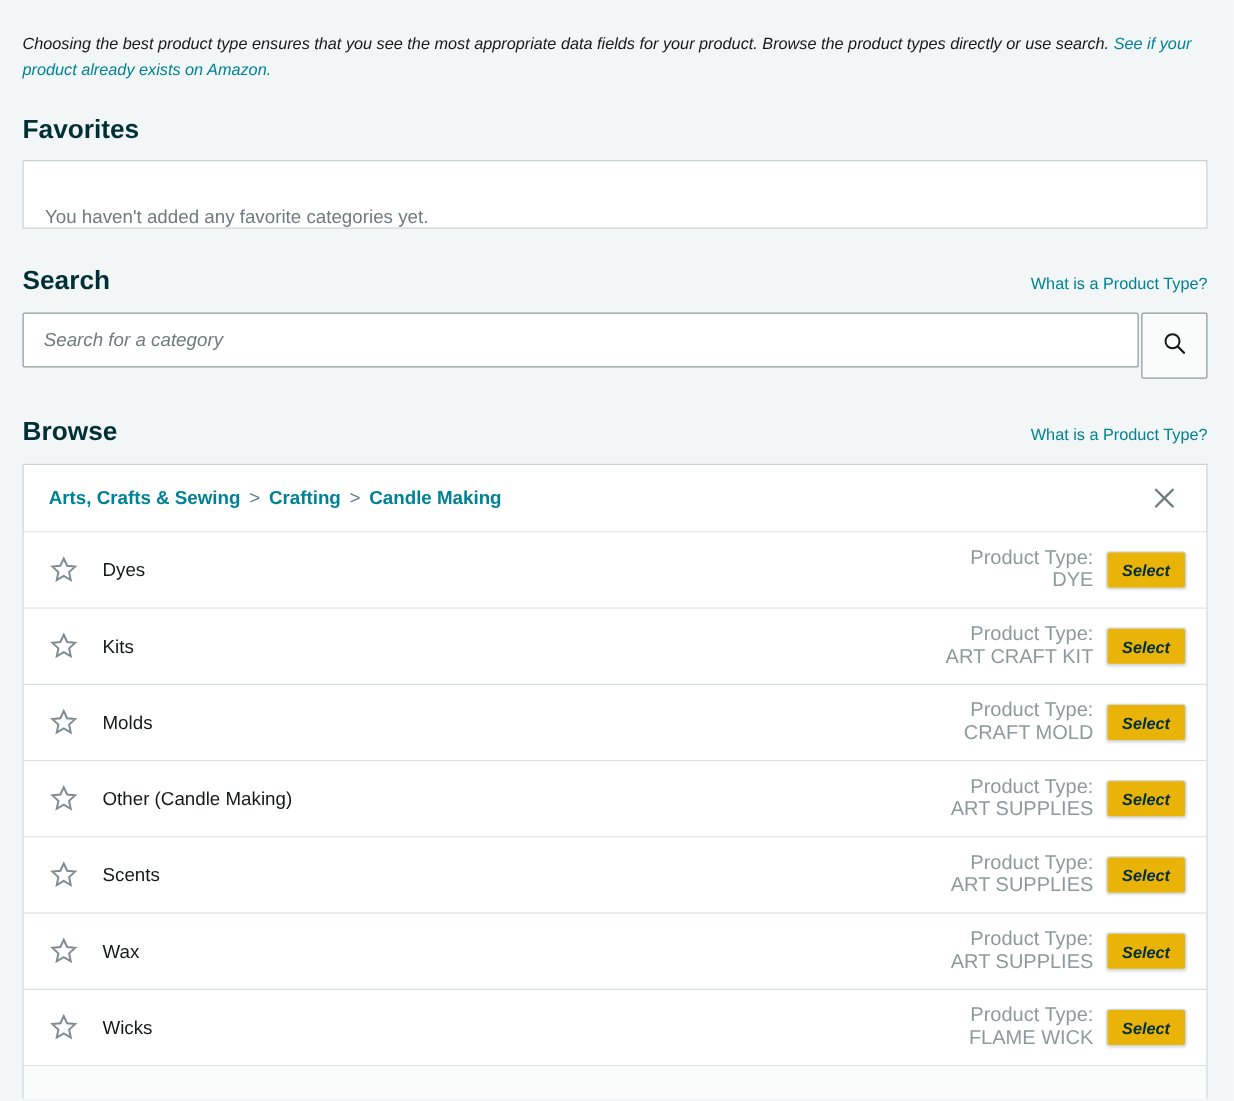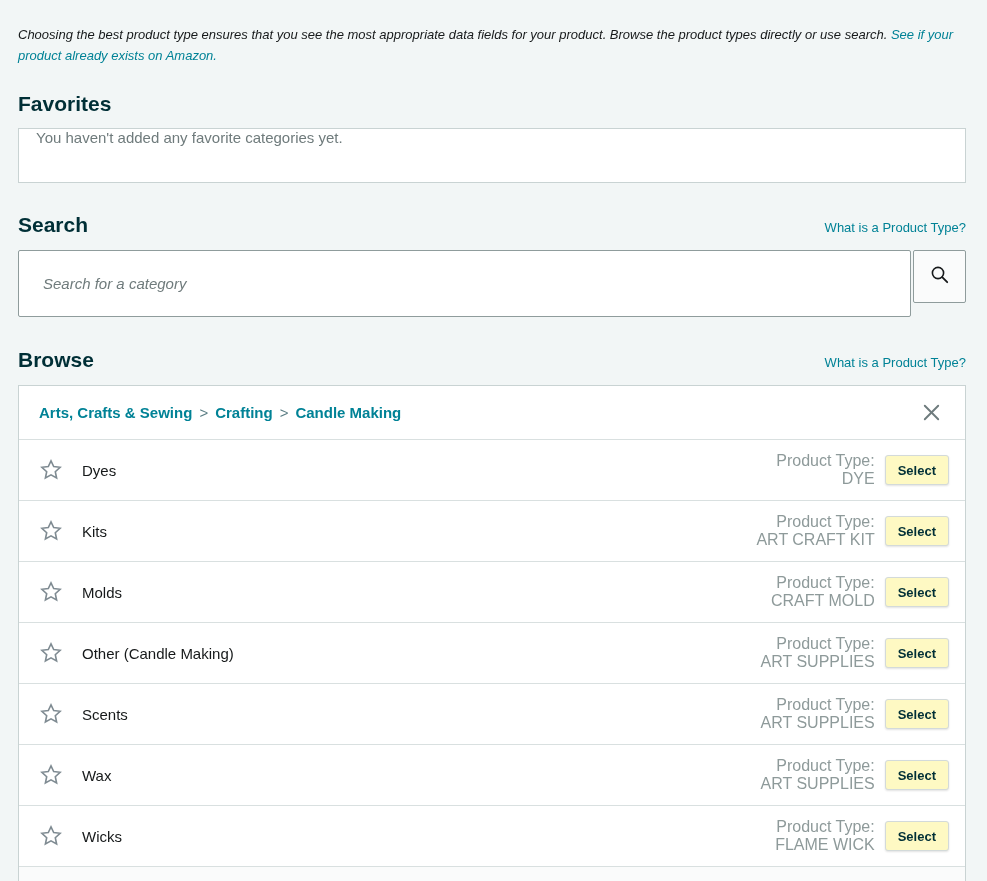--- a/index.html
+++ b/index.html
@@ -27,33 +27,33 @@
   }
   .section-header-row {
     display: flex; justify-content: space-between; align-items: baseline;
   }
   .help-link { font-size: 13px; }
 
   
   .favorites-heading { margin-top: 26px; }
   .favorites-box {
     margin-top: 12px; height: 55px; background: #ffffff;
-    border: 1px solid #c9d3d3; display: flex; align-items: flex-start;
+    border: 1px solid #c9d3d3; display: flex; align-items: flex-end;
     padding-left: 17px;
   }
   .favorites-empty { color: #6f7b7c; font-size: 15px; }
 
   
   .search-header { margin-top: 30px; }
   .search-row { margin-top: 13px; display: flex; }
   .search-input {
-    flex: 1 1 auto; height: 67px; background: #ffffff;
+    flex: 1 1 auto; height: 44px; background: #ffffff;
     border: 1px solid #8f9c9c; border-radius: 2px;
     font-family: "Liberation Sans", sans-serif;
-    font-size: 15px; color: #16191a; padding: 0 24px; outline: none;
+    font-size: 15px; color: #16191a; padding: 0 16px; outline: none;
   }
   .search-input::placeholder { color: #6f7b7c; font-style: italic; opacity: 1; }
   .search-button {
     width: 53px; height: 53px; margin-left: 2px;
     background: #fafbfb; border: 1px solid #8f9c9c; border-radius: 2px;
     display: flex; align-items: center; justify-content: center; cursor: pointer;
   }
 
   
   .browse-header { margin-top: 31px; text-align: right; }
@@ -81,24 +81,24 @@
   }
   .star-btn { background: none; border: none; cursor: pointer; line-height: 0; padding: 0; }
   .category-name { margin-left: 19px; font-size: 15px; color: #16191a; }
   .row-spacer { flex: 1 1 auto; }
   .product-type {
     text-align: right; font-size: 16px; line-height: 18px; color: #8e9a9a;
     margin-right: 10px; white-space: nowrap;
   }
   .select-btn {
     min-width: 50px; height: 30px; padding: 0 12px;
-    background: #fef9c3; border: 1px solid #d3dada; border-radius: 3px;
+    background: #eab308; border: 1px solid #d3dada; border-radius: 3px;
     box-shadow: 0 1px 2px rgba(15, 17, 17, 0.12);
     font-family: "Liberation Sans", sans-serif;
-    font-size: 13px; font-weight: 700; color: #002f36; cursor: pointer;
+    font-size: 13px; font-weight: 700; color: #002f36; cursor: pointer; font-style: italic;
   }
   .partial-row { height: 26px; background: #fafbfb; }
 </style>
 </head>
 <body>
 
 <div class="content">
 
 
   <p class="page-desc"><span>Choosing the best product type ensures that you see the most appropriate data fields for your product. Browse the product types directly or use search. </span><a class="teal-link">See if your product already exists on Amazon.</a></p>

